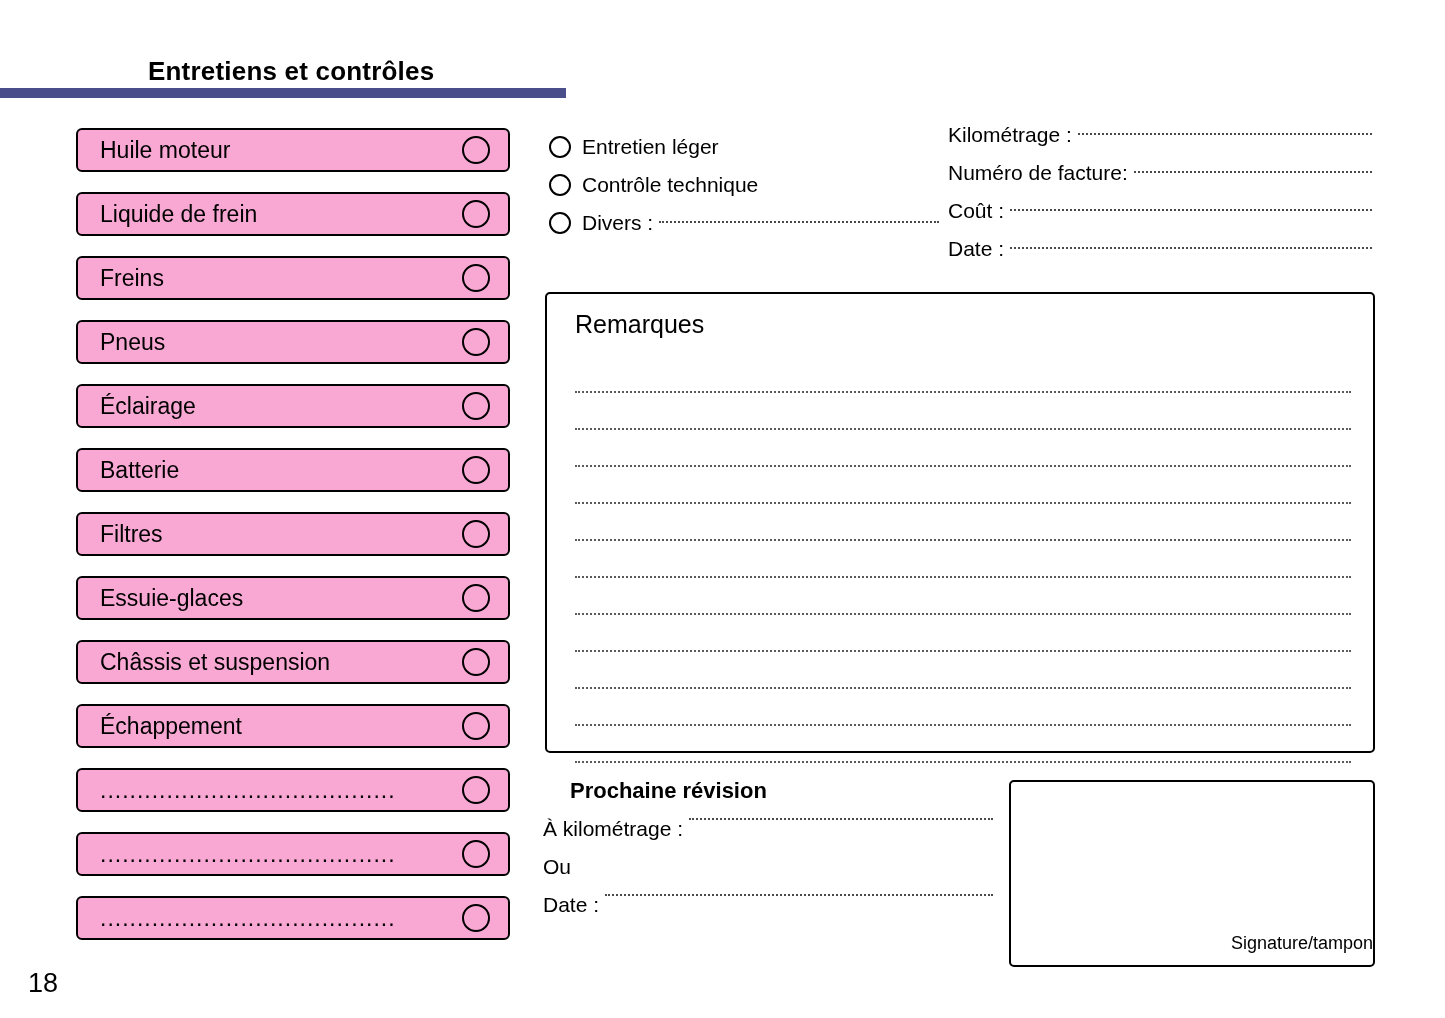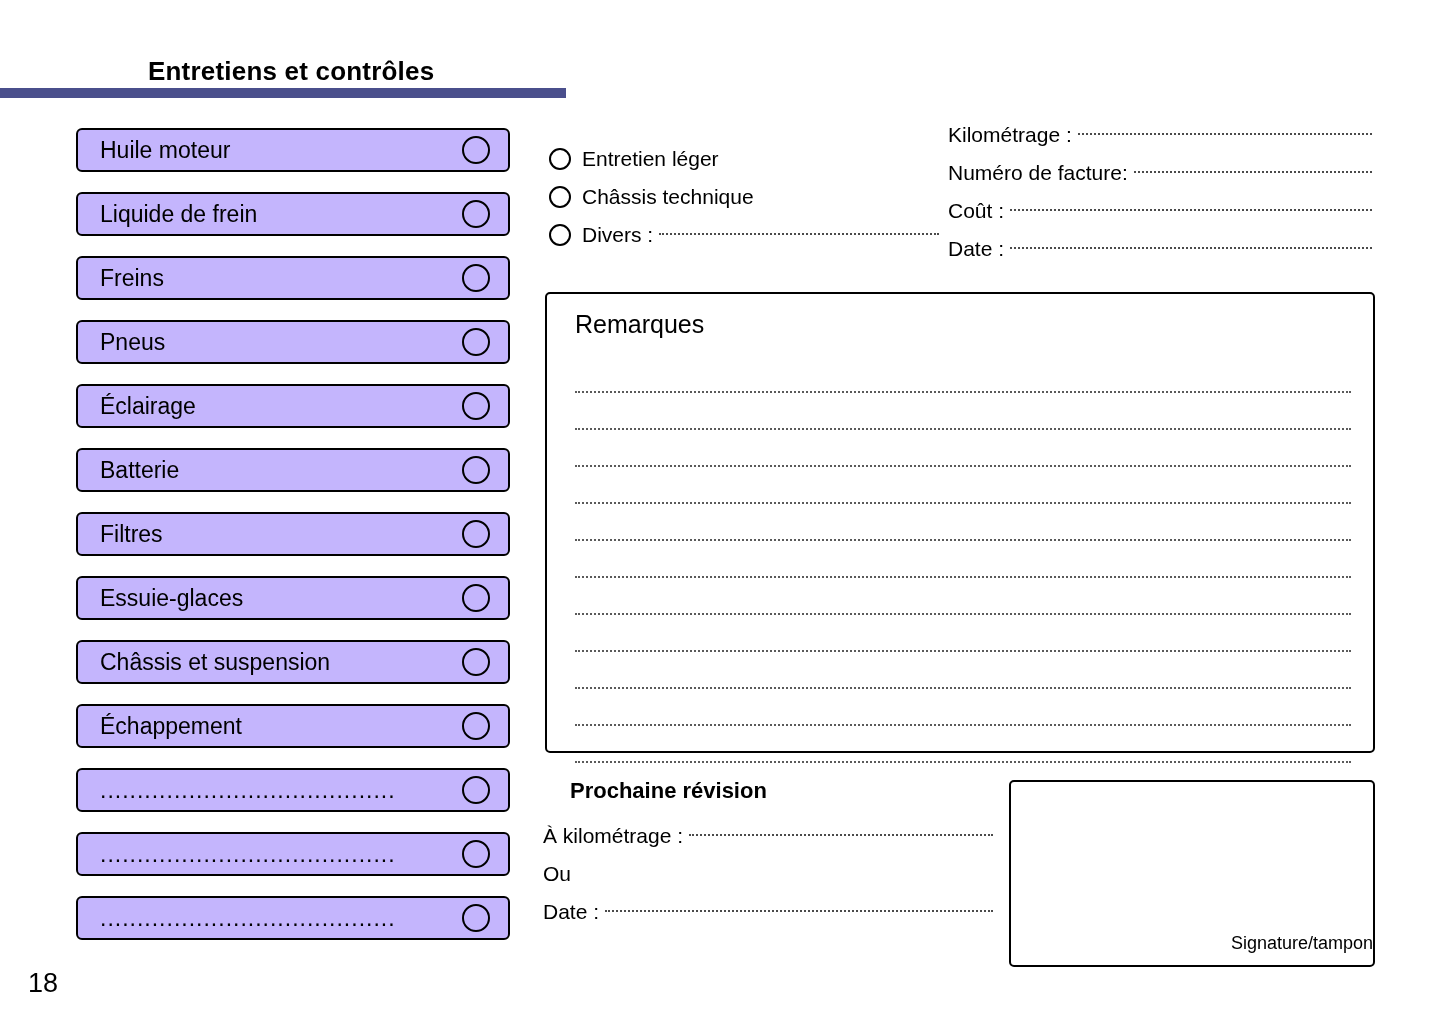--- a/index.html
+++ b/index.html
@@ -49,21 +49,21 @@
     top: 128px;
     width: 434px;
   }
   .check-row {
     position: relative;
     height: 44px;
     margin-bottom: 20px;
     border: 2px solid #000;
     border-radius: 6px;
     box-sizing: border-box;
-    background: #c4b5fd;
+    background: #f9a8d4;
   }
   .check-label {
     position: absolute;
     left: 22px;
     top: 50%;
     transform: translateY(-50%);
     font-size: 23px;
     white-space: nowrap;
   }
   .check-label.dots {
@@ -80,21 +80,21 @@
     height: 28px;
     border: 2px solid #000;
     border-radius: 50%;
     box-sizing: border-box;
   }
 
   
   .type-list {
     position: absolute;
     left: 549px;
-    top: 140px;
+    top: 128px;
     width: 390px;
     text-align: center;
   }
   .type-row {
     position: relative;
     height: 38px;
     display: flex;
     align-items: center;
   }
   .radio {
@@ -171,21 +171,21 @@
     width: 450px;
   }
   .next-rev-title {
     font-size: 22px;
     font-weight: bold;
     margin-bottom: 13px;
     margin-left: 27px;
   }
   .next-row {
     display: flex;
-    align-items: center;
+    align-items: flex-start;
     height: 38px;
   }
   .next-label {
     font-size: 21px;
     white-space: nowrap;
   }
 
   
   .signature-box {
     position: absolute;
@@ -295,21 +295,21 @@
 <div class="type-list">
 
   <div class="type-row">
     <span class="radio"></span>
     <span class="type-label">Entretien léger</span>
   </div>
 
 
   <div class="type-row">
     <span class="radio"></span>
-    <span class="type-label">Châssis technique</span>
+    <span class="type-label">Contrôle technique</span>
   </div>
 
   <div class="type-row">
     <span class="radio"></span>
     <span class="type-label">Divers :</span>
     <span class="dotline"></span>
   </div>
 
 </div>
 

